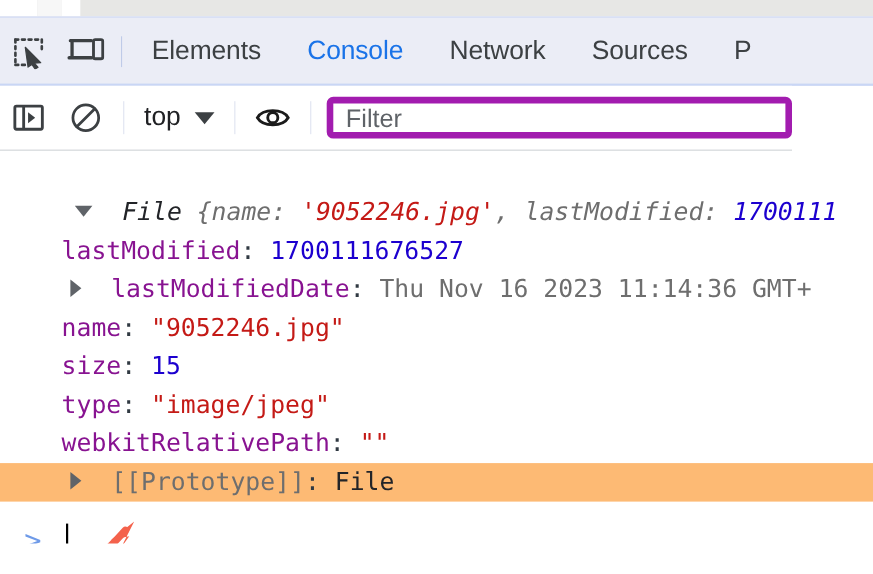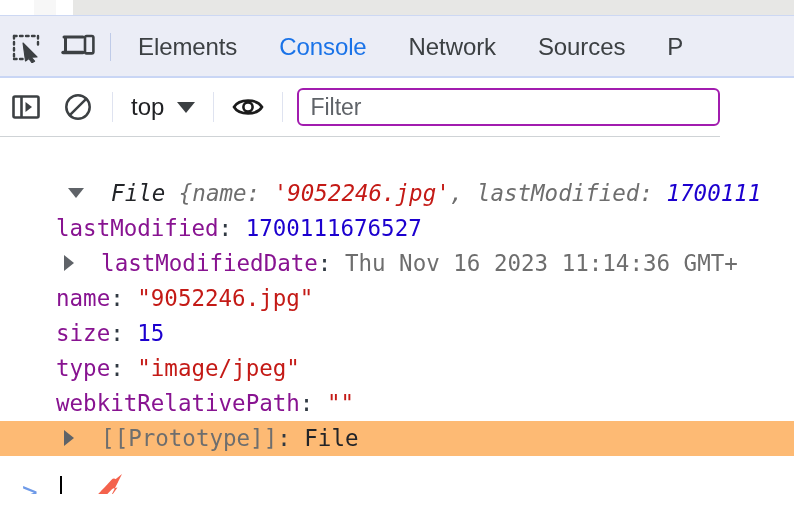--- a/index.html
+++ b/index.html
@@ -119,21 +119,21 @@
     width: 0; height: 0;
     border-left: 9px solid transparent;
     border-right: 9px solid transparent;
     border-top: 11px solid #3c4043;
   }
   .filter-box {
     flex: 1 1 auto;
     height: 38px;
     margin-left: 6px;
     margin-right: 0;
-    border: 2px solid #a21caf;
+    border: 6px solid #a21caf;
     border-radius: 6px;
     background: #fff;
     display: flex;
     align-items: center;
     box-sizing: border-box;
   }
   .filter-box .ph {
     font-size: 23px;
     color: #5f6368;
     padding-left: 11px;

